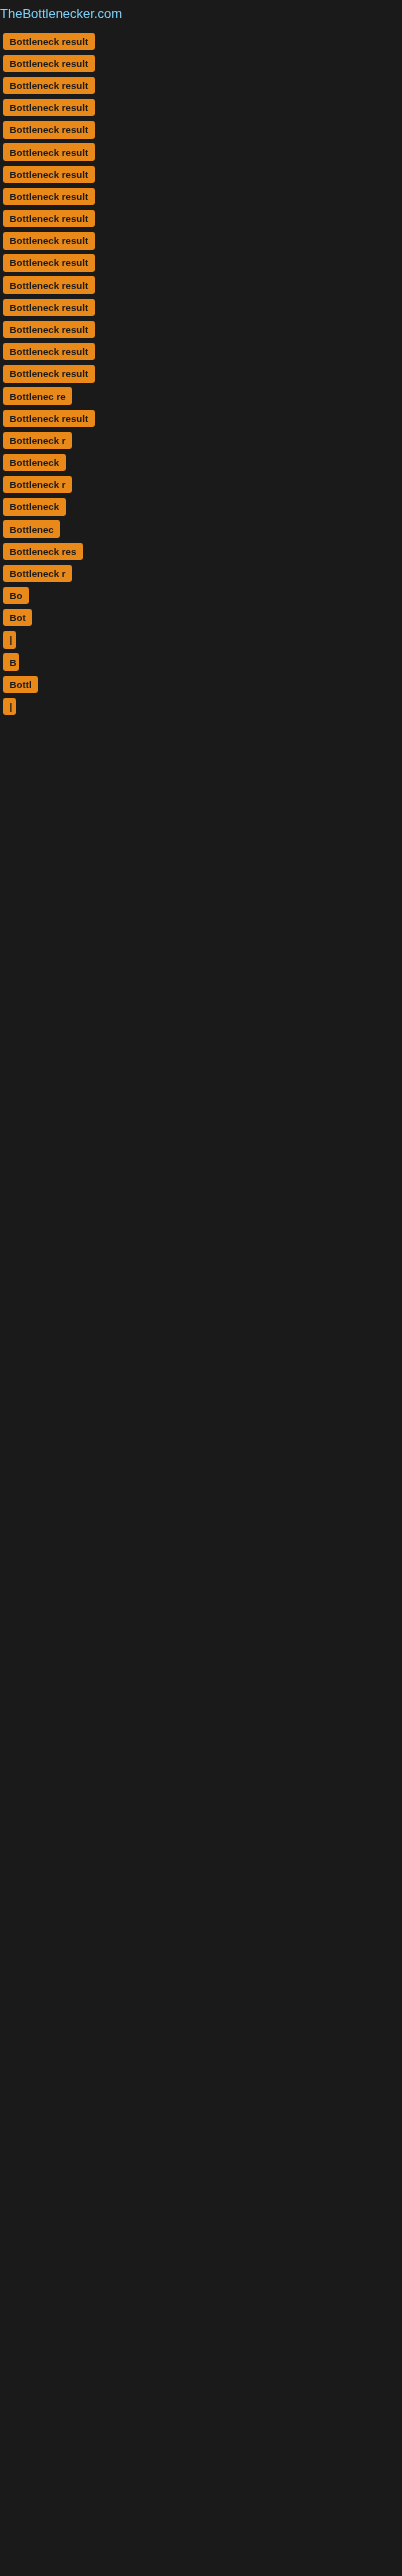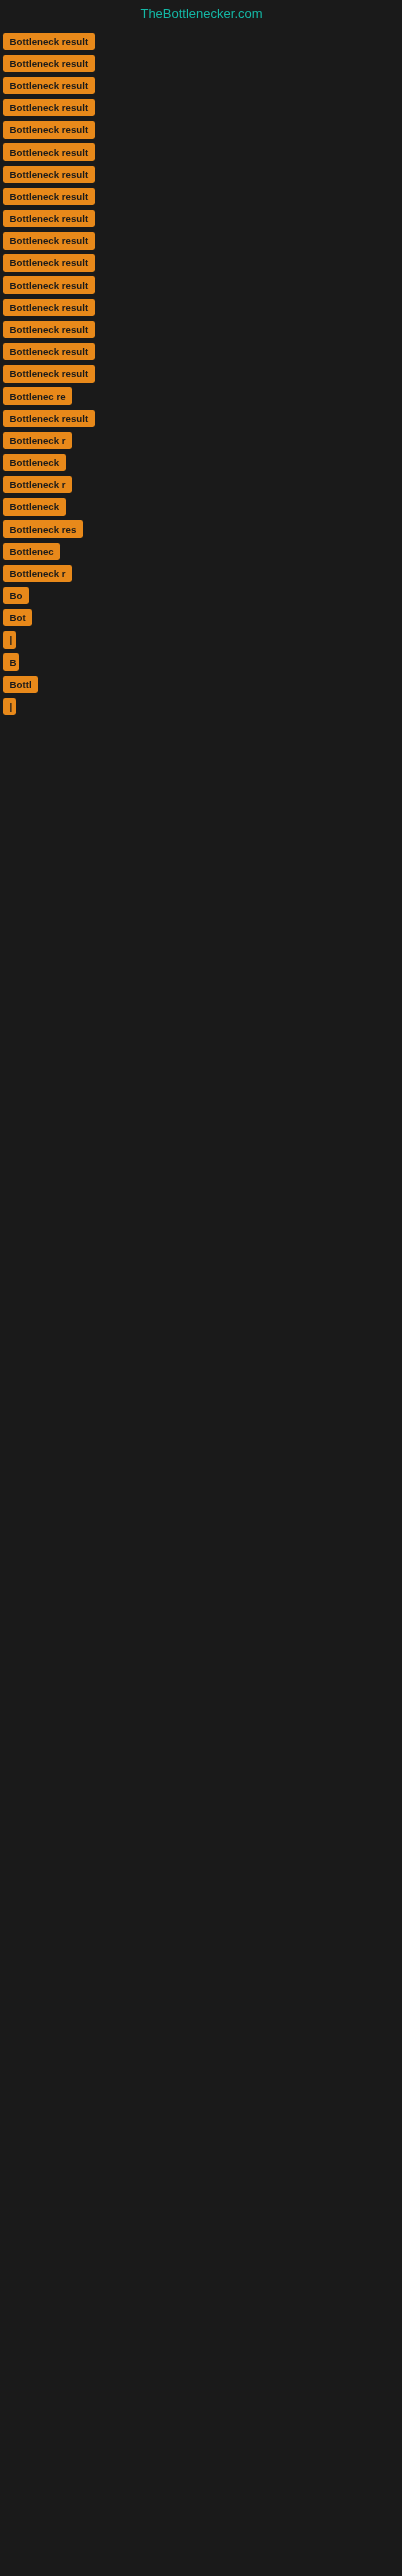--- a/index.html
+++ b/index.html
@@ -9,22 +9,21 @@
     }
     body {
       width: 403px;
       min-height: 2576px;
       background-color: #1a1a1a;
       font-family: Arial, sans-serif;
       position: relative;
       overflow-x: hidden;
     }
     .site-title {
-      text-align: center;
-      color: #14b8a6;
+      color: #7dd3fc;
       font-size: 13px;
       padding: 6.4px 0;
       font-weight: normal;
     }
     .bottleneck-item {
       margin: 4.8px 3.2px;
       display: flex;
       align-items: center;
       text-align: right;
     }
@@ -142,25 +141,25 @@
     </div>
     <div class="bottleneck-item item-20">
       <span class="bottleneck-badge">Bottleneck</span>
     </div>
     <div class="bottleneck-item item-21">
       <span class="bottleneck-badge">Bottleneck r</span>
     </div>
     <div class="bottleneck-item item-22">
       <span class="bottleneck-badge">Bottleneck</span>
     </div>
+    <div class="bottleneck-item item-24">
+      <span class="bottleneck-badge">Bottlenec</span>
+    </div>
     <div class="bottleneck-item item-23">
       <span class="bottleneck-badge">Bottleneck res</span>
-    </div>
-    <div class="bottleneck-item item-24">
-      <span class="bottleneck-badge">Bottlenec</span>
     </div>
     <div class="bottleneck-item item-25">
       <span class="bottleneck-badge">Bottleneck r</span>
     </div>
     <div class="bottleneck-item item-27">
       <span class="bottleneck-badge">Bo</span>
     </div>
     <div class="bottleneck-item item-26">
       <span class="bottleneck-badge">Bot</span>
     </div>

